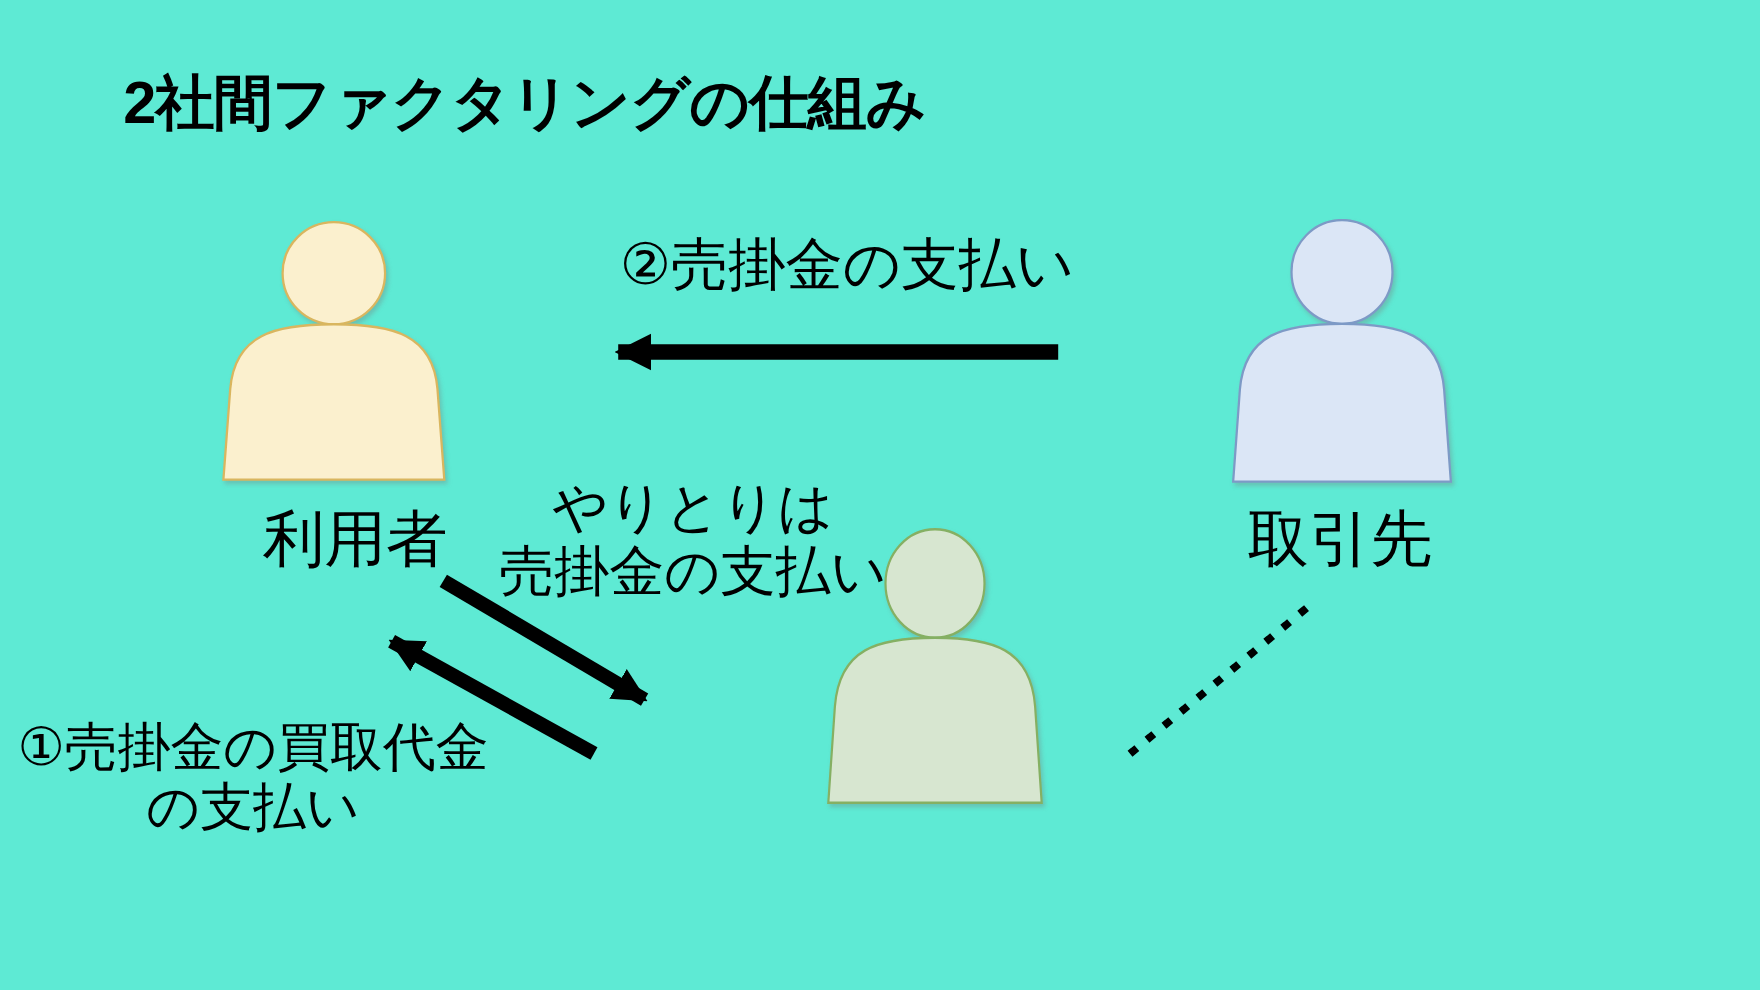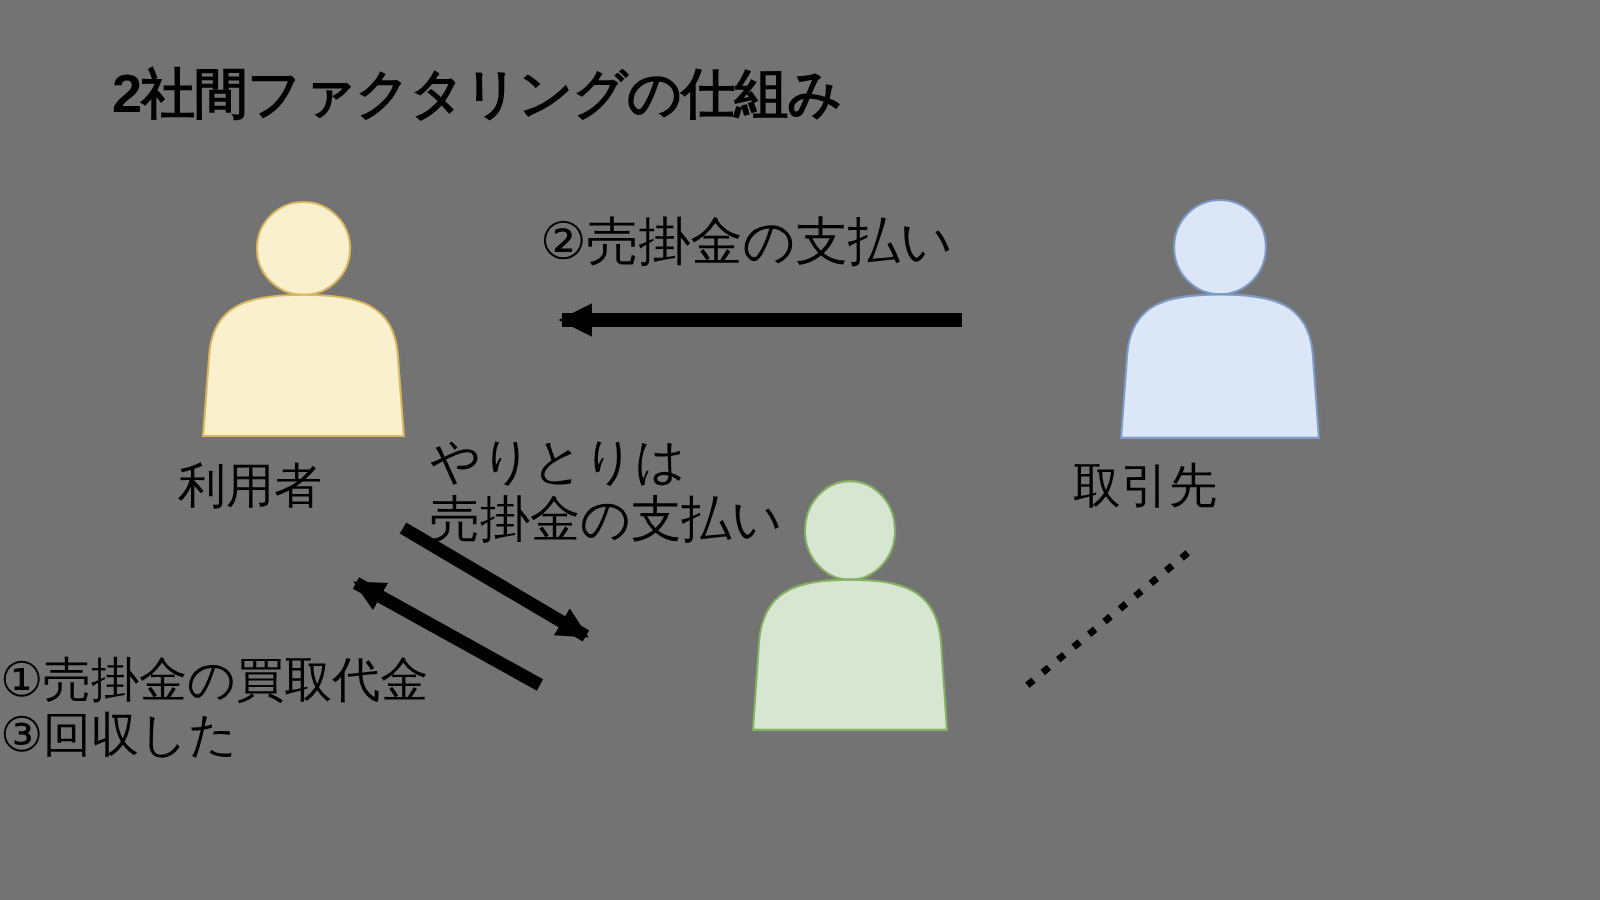--- a/index.html
+++ b/index.html
@@ -1,20 +1,20 @@
 <!DOCTYPE html>
 <html><head>
 <meta charset="utf-8">
 <style>
   html, body { margin: 0; padding: 0; background: #ffffff; }
   .canvas {
     position: relative;
     width: 1600px;
     height: 900px;
-    background: #737373;
+    background: #5eead4;
     overflow: hidden;
     font-family: "Liberation Sans", "DejaVu Sans", sans-serif;
     color: #000000;
     text-decoration: underline;
   }
   .title {
     position: absolute;
     left: 112px;
     top: 58px;
     font-size: 54px;
@@ -27,24 +27,25 @@
     left: 0;
     top: 0;
   }
   svg.person { position: absolute; filter: drop-shadow(2px 3px 2px rgba(120,120,120,0.35)); }
   .person .head, .person .torso { stroke-width: 2; }
   .person-user .head, .person-user .torso { fill: #FBF0CE; stroke: #D9B65F; }
   .person-client .head, .person-client .torso { fill: #DBE6F6; stroke: #7D9AC6; }
   .person-company .head, .person-company .torso { fill: #D7E6D0; stroke: #85B063; }
   .label {
     position: absolute;
+    text-align: center;
     white-space: pre-line;
     line-height: 1.15;
   }
-  .actor-label { font-size: 48px; }
+  .actor-label { font-size: 56px; }
   .actor-label.company { font-size: 50px; }
   .flow-label-step2 { left: 540px; top: 212px; width: 460px; font-size: 52px; }
   .flow-label-step3 { left: 430px; top: 433px; width: 400px; font-size: 50px; }
   .flow-label-step1 { left: 0px;   top: 652px; width: 460px; font-size: 48px; }
   .note-label      { left: 1155px; top: 608px; width: 300px; font-size: 50px; text-align: left; line-height: 1.2; }
   .actor-label.user    { left: 178px;  top: 458px; width: 290px; }
   .actor-label.client  { left: 1073px; top: 458px; width: 290px; }
   .actor-label.company { left: 640px;  top: 748px; width: 460px; }
 </style>
 </head>
@@ -78,19 +79,19 @@
 
   <svg class="person person-company" style="left:750px; top:480px;" width="200" height="252" viewBox="0 0 200 230" preserveAspectRatio="none">
     <circle class="head" cx="100" cy="46" r="45"></circle>
     <path class="torso" d="M3,228 L9,148 C13,100 48,91 100,91 C152,91 187,100 191,148 L197,228 Z"></path>
   </svg>
 
   <div class="label actor-label user">利用者</div>
   <div class="label actor-label client">取引先</div>
 
   <div class="label flow-label-step1">①売掛金の買取代金
-③回収した</div>
+の支払い</div>
   <div class="label flow-label-step2">②売掛金の支払い</div>
   <div class="label flow-label-step3">やりとりは
 売掛金の支払い</div>
 
 
 </div>
 
 </body></html>

